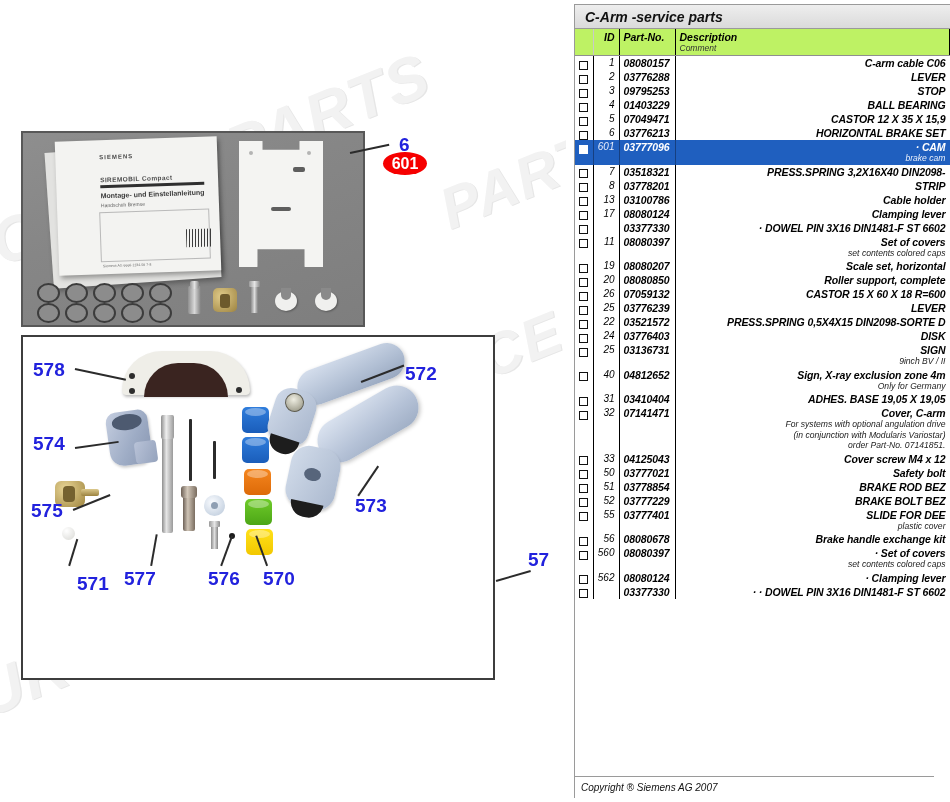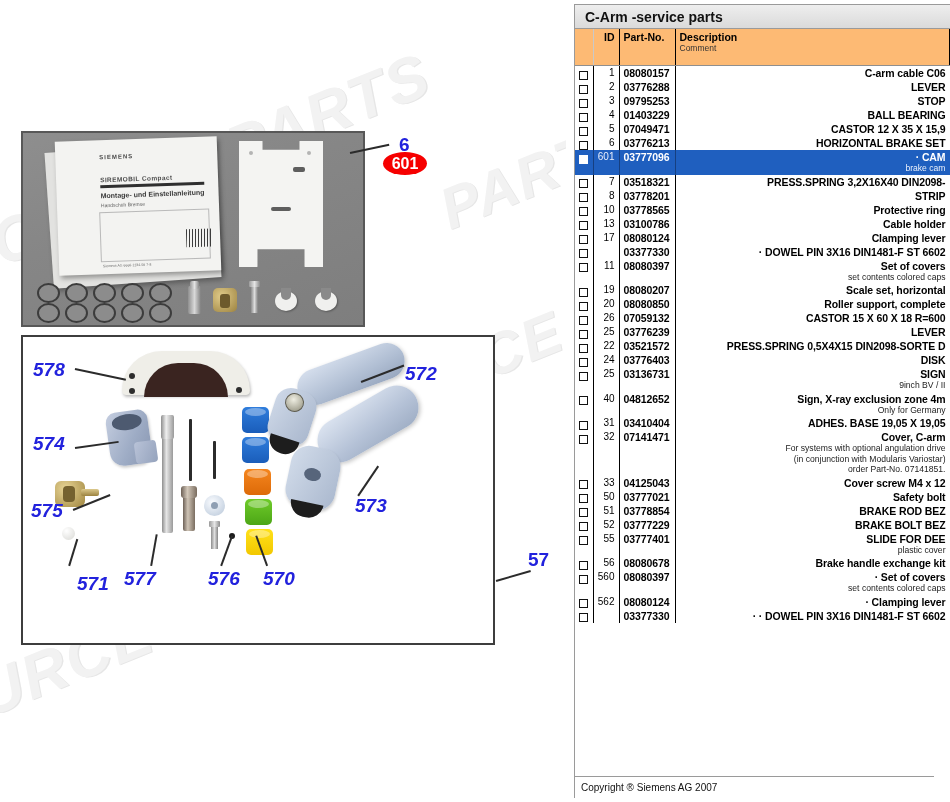--- a/index.html
+++ b/index.html
@@ -65,21 +65,21 @@
   .brass:after{content:"";position:absolute;left:7px;top:6px;width:10px;height:14px;background:#6d5a2c;border-radius:3px;}
   .screw-b{position:absolute;left:228px;top:152px;width:7px;height:28px;
     background:linear-gradient(90deg,#8d8d8d,#dcdcdc,#808080);}
   .screw-b:after{content:"";position:absolute;left:-2px;top:-4px;width:11px;height:6px;
     background:linear-gradient(90deg,#9b9b9b,#e5e5e5,#8a8a8a);border-radius:1px;}
   .clip{position:absolute;width:22px;height:20px;border-radius:50%;
     background:#f0f0ee;box-shadow:1px 1px 2px rgba(0,0,0,.3);}
   .clip:after{content:"";position:absolute;left:6px;top:-3px;width:10px;height:12px;background:#8a8a8a;border-radius:0 0 6px 6px;}
 
   
-  #panel-parts{left:21px;top:335px;width:474px;height:310px;border:2px solid #3d3d3d;overflow:hidden;font-style:italic;}
+  #panel-parts{left:21px;top:335px;width:474px;height:345px;border:2px solid #3d3d3d;overflow:hidden;}
 
   .pn-handle-bow{
     position:absolute;left:99px;top:14px;width:128px;height:44px;
     background:#efeee8;border-radius:46px 46px 5px 5px;
     box-shadow:1px 2px 3px rgba(0,0,0,.25);
   }
   .pn-handle-bow:after{
     content:"";position:absolute;left:22px;top:12px;width:84px;height:34px;
     background:#3a2420;border-radius:40px 40px 0 0;
   }
@@ -172,43 +172,43 @@
 
   .balloon{
     position:absolute;background:#f60000;color:#ffffff;font-weight:bold;font-size:16px;
     width:44px;height:23px;border-radius:50%;text-align:center;line-height:23px;
     font-family:"Liberation Sans", sans-serif;
   }
 
   
   #table-pane{
     position:absolute;left:566px;top:0;width:384px;height:802px;z-index:20;
-    background:#ffffff;box-sizing:border-box;
+    background:#ffffff;box-sizing:border-box;font-style:italic;
   }
   #table-frame{
     position:absolute;left:8px;top:4px;width:376px;height:794px;
     border-left:1px solid #9a9a9a;border-top:1px solid #9a9a9a;
     box-sizing:border-box;background:#ffffff;
   }
   .tbl-title{
     height:24px;line-height:24px;padding-left:10px;
     background:linear-gradient(180deg,#eeeeee,#dadada);
     border-bottom:1px solid #9a9a9a;
     font-size:14px;font-weight:bold;color:#111;
     box-sizing:border-box;
   }
   table.parts{border-collapse:collapse;width:100%;table-layout:fixed;font-size:10.5px;}
   table.parts col.c-chk{width:18px;}
   table.parts col.c-id{width:26px;}
   table.parts col.c-pn{width:56px;}
   table.parts col.c-desc{width:auto;}
 
   thead th{
-    background:#fdba74;color:#000;font-weight:bold;font-size:10.5px;
-    text-align:left;padding:2px 4px 12px 4px;vertical-align:top;
+    background:#bef264;color:#000;font-weight:bold;font-size:10.5px;
+    text-align:left;padding:2px 4px 2px 4px;vertical-align:top;
     border-right:1px solid #000;border-bottom:1px solid #8f8f8f;
     box-sizing:border-box;
   }
   thead th.th-chk{border-right:1px solid #c9c9c9;}
   thead th.th-id{text-align:right;}
   thead th .sub{display:block;font-weight:normal;font-size:8.5px;color:#333;line-height:10px;}
 
   tbody td{
     padding:1px 4px 1px 4px;vertical-align:top;
     border-right:1px solid #000;
@@ -437,26 +437,20 @@
             <td class="c-desc"><span>PRESS.SPRING 3,2X16X40 DIN2098-</span></td>
           </tr>
           <tr>
             <td class="c-chk"><span class="chk"></span></td>
             <td class="c-id">8</td>
             <td class="c-pn">03778201</td>
             <td class="c-desc"><span>STRIP</span></td>
           </tr>
           <tr>
             <td class="c-chk"><span class="chk"></span></td>
-            <td class="c-id">10</td>
-            <td class="c-pn">03778565</td>
-            <td class="c-desc"><span>Protective ring</span></td>
-          </tr>
-          <tr>
-            <td class="c-chk"><span class="chk"></span></td>
             <td class="c-id">13</td>
             <td class="c-pn">03100786</td>
             <td class="c-desc"><span>Cable holder</span></td>
           </tr>
           <tr>
             <td class="c-chk"><span class="chk"></span></td>
             <td class="c-id">17</td>
             <td class="c-pn">08080124</td>
             <td class="c-desc"><span>Clamping lever</span></td>
           </tr>

